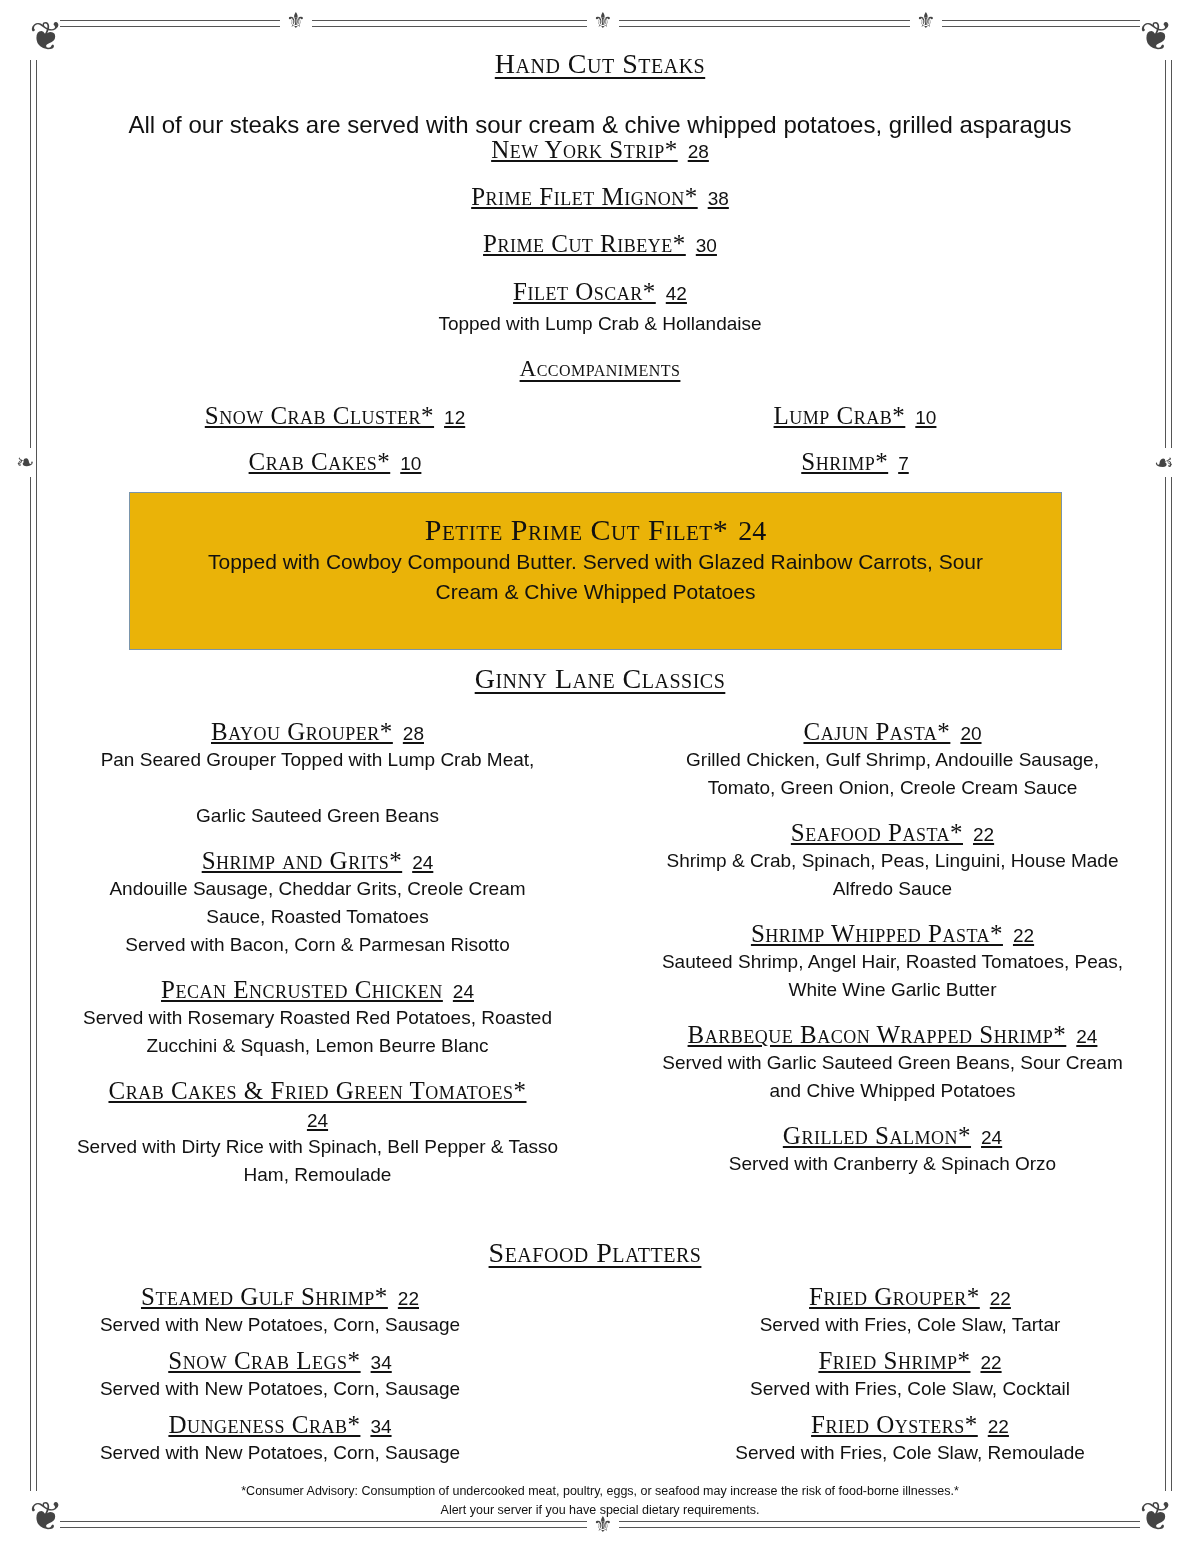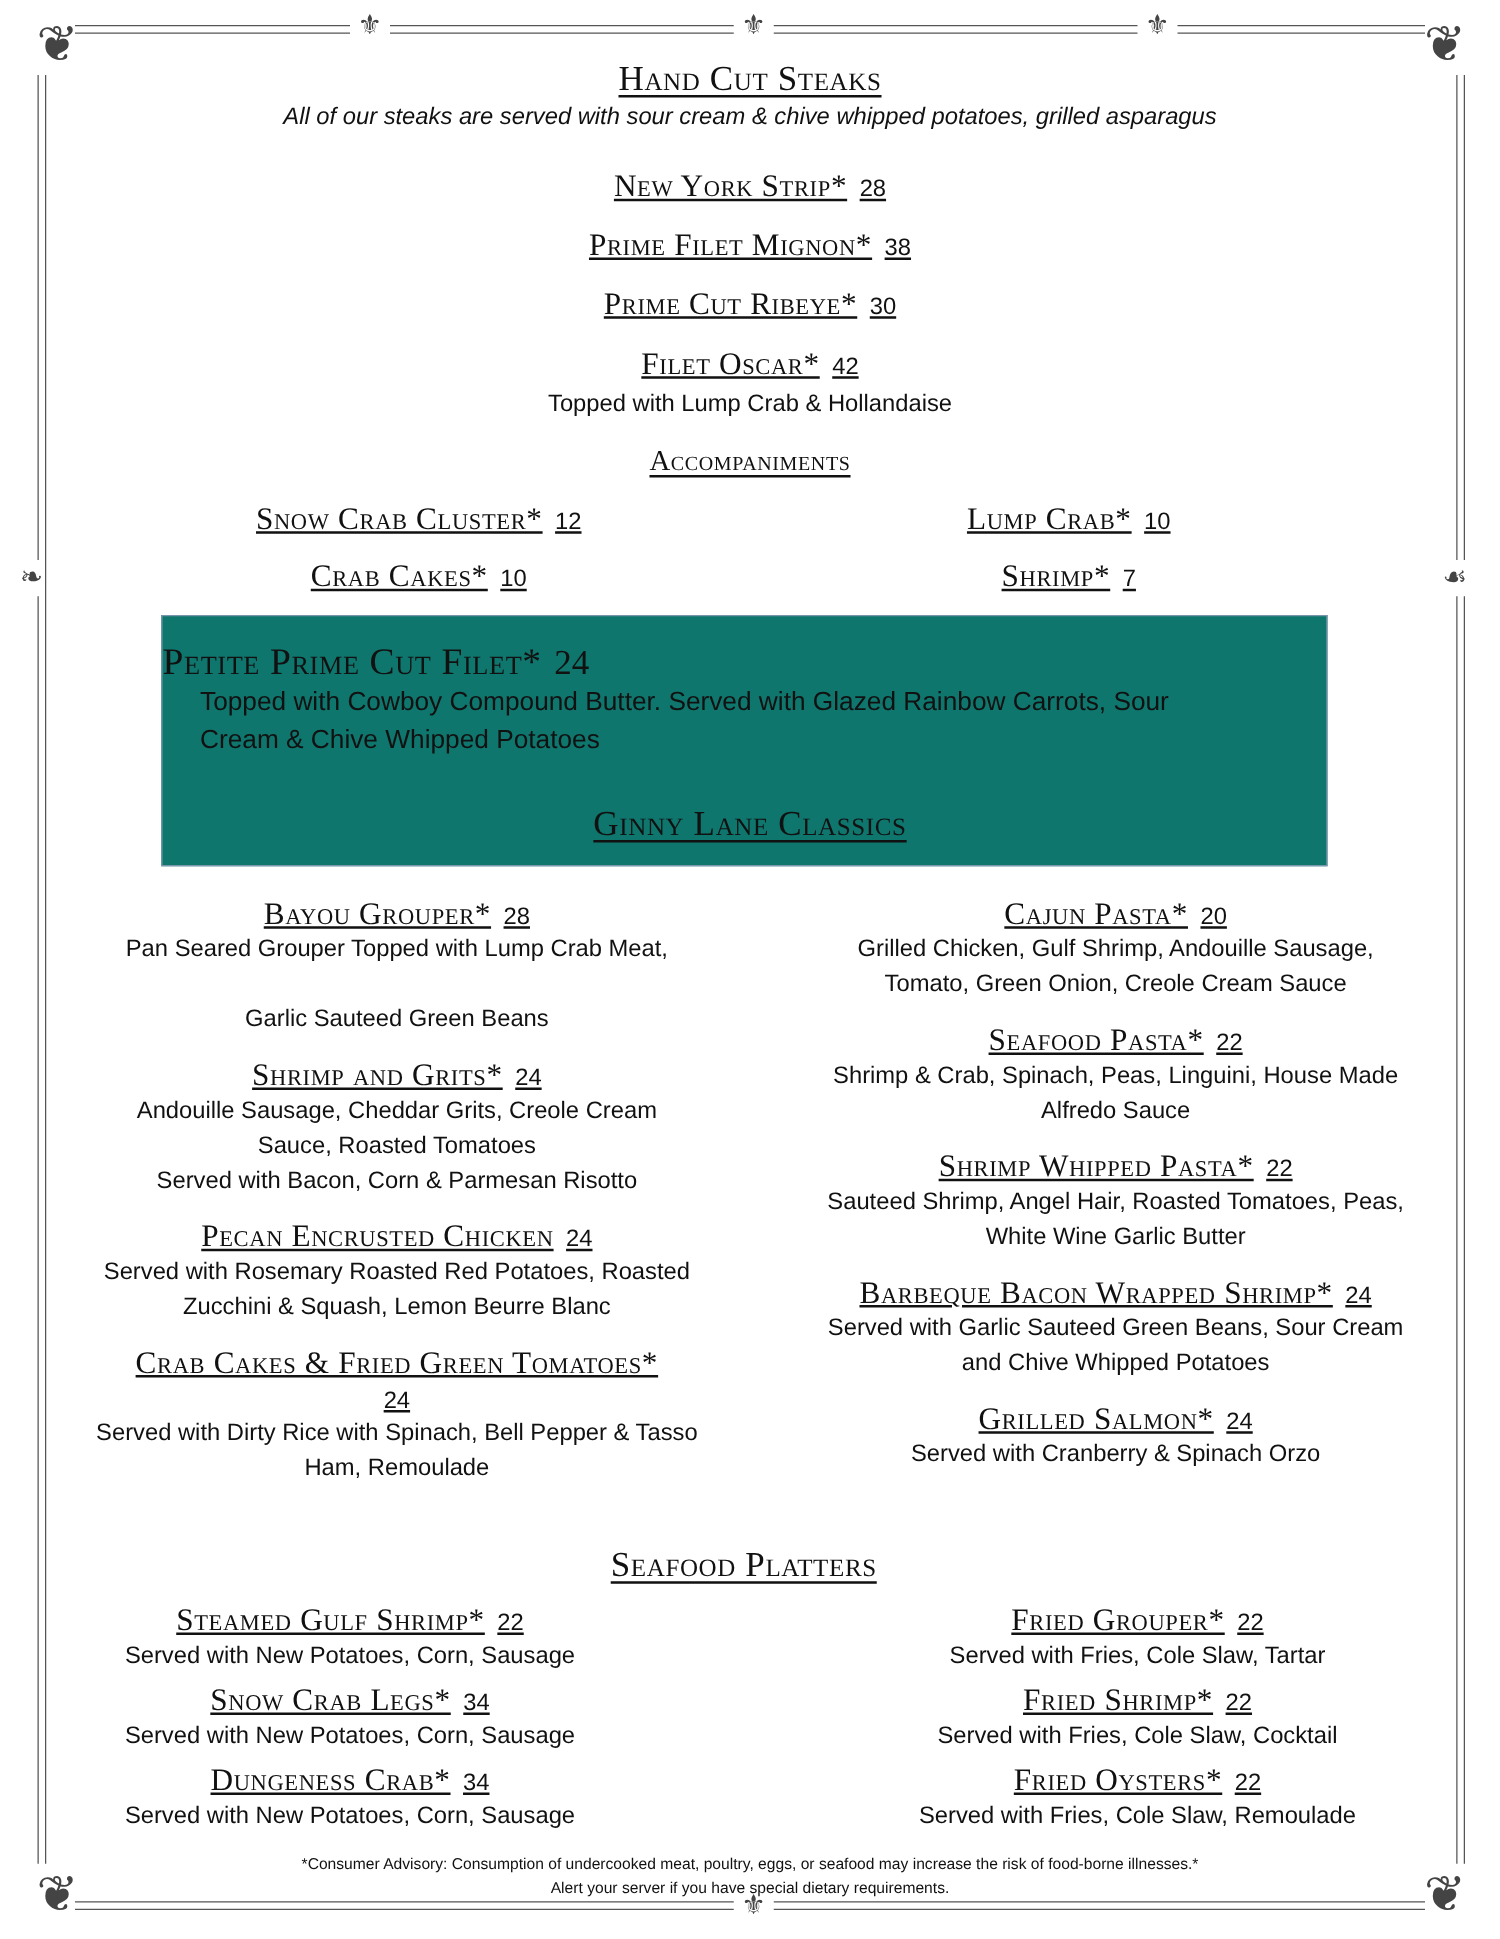--- a/index.html
+++ b/index.html
@@ -9,27 +9,27 @@
 
   
   .frame-h { position:absolute; left:60px; right:60px; height:5px; border-top:1.5px solid #555; border-bottom:1.5px solid #555; }
   .frame-v { position:absolute; top:60px; bottom:60px; width:5px; border-left:1.5px solid #555; border-right:1.5px solid #555; }
   .corner { position:absolute; width:56px; height:56px; color:#444; font-size:40px; line-height:56px; text-align:center; font-family:"DejaVu Sans", sans-serif; }
   .orn { position:absolute; color:#444; font-family:"DejaVu Sans", sans-serif; font-size:22px; background:#fff; padding:0 6px; }
 
   .center { position:absolute; left:0; width:1200px; text-align:center; }
   .sec-title { font-size:28px; text-decoration:underline; text-underline-offset:4px; }
   .sub-title { font-size:23px; text-decoration:underline; text-underline-offset:4px; }
-  .italic-note { font-style:italic; font-size:19px; }
+  .italic-note { font-size:24px;margin-top:28px; }
   .item-name { font-size:25px;text-decoration:underline; }
   .price { font-family:"Liberation Sans","DejaVu Sans",sans-serif; font-variant:normal; font-size:19px; margin-left:10px; letter-spacing:0; }
   .desc { font-size:19px; line-height:28px; }
 
   .col { position:absolute; text-align:center; }
-  .feature { position:absolute; left:129px; top:492px; width:933px; height:201px; background:#0f766e; border:1.5px solid #7a95ab; box-sizing:border-box; text-align:left; }
+  .feature { position:absolute; left:129px; top:492px; width:933px; height:158px; background:#eab308; border:1.5px solid #7a95ab; box-sizing:border-box; text-align:center; }
   .feature .fname { font-size:30px; margin-top:20px; }
   .feature .fdesc { font-size:21px; line-height:30px; padding:0 30px; }
 
   .advisory { position:absolute; left:0; width:1200px; text-align:center; font-size:12.5px; line-height:19px; }
 </style>
 </head>
 <body>
 
 <div class="frame-h" style="top:20px"></div>
 <div class="frame-h" style="top:1521px"></div>
@@ -59,21 +59,21 @@
 <div class="col serif item-name" style="left:130px;width:410px;top:402px"><span>Snow Crab Cluster*</span><span class="price">12</span></div>
 <div class="col serif item-name" style="left:130px;width:410px;top:448px"><span>Crab Cakes*</span><span class="price">10</span></div>
 <div class="col serif item-name" style="left:650px;width:410px;top:402px"><span>Lump Crab*</span><span class="price">10</span></div>
 <div class="col serif item-name" style="left:650px;width:410px;top:448px"><span>Shrimp*</span><span class="price">7</span></div>
 
 <div class="feature">
   <div class="serif fname"><span>Petite Prime Cut Filet*</span><span class="price" style="font-family:'Liberation Serif',serif;font-size:28px">24</span></div>
   <div class="sans fdesc"><span>Topped with Cowboy Compound Butter. Served with Glazed Rainbow Carrots, Sour</span><br><span>Cream &amp; Chive Whipped Potatoes</span></div>
 </div>
 
-<div class="center serif sec-title" style="top:644px">Ginny Lane Classics</div>
+<div class="center serif sec-title" style="top:663px">Ginny Lane Classics</div>
 
 <div class="col" style="left:40px;width:555px;top:718px">
   <div class="serif item-name"><span>Bayou Grouper*</span><span class="price">28</span></div>
   <div class="sans desc"><span>Pan Seared Grouper Topped with Lump Crab Meat,</span><br><br><span>Garlic Sauteed Green Beans</span></div>
   <div class="serif item-name" style="margin-top:17px"><span>Shrimp and Grits*</span><span class="price">24</span></div>
   <div class="sans desc"><span>Andouille Sausage, Cheddar Grits, Creole Cream</span><br><span>Sauce, Roasted Tomatoes</span></div>
   <div class="sans desc"><span>Served with Bacon, Corn &amp; Parmesan Risotto</span></div>
   <div class="serif item-name" style="margin-top:17px"><span>Pecan Encrusted Chicken</span><span class="price">24</span></div>
   <div class="sans desc"><span>Served with Rosemary Roasted Red Potatoes, Roasted</span><br><span>Zucchini &amp; Squash, Lemon Beurre Blanc</span></div>
   <div class="serif item-name" style="margin-top:17px"><span>Crab Cakes &amp; Fried Green Tomatoes*</span><br><span class="price" style="margin-left:0">24</span></div>

